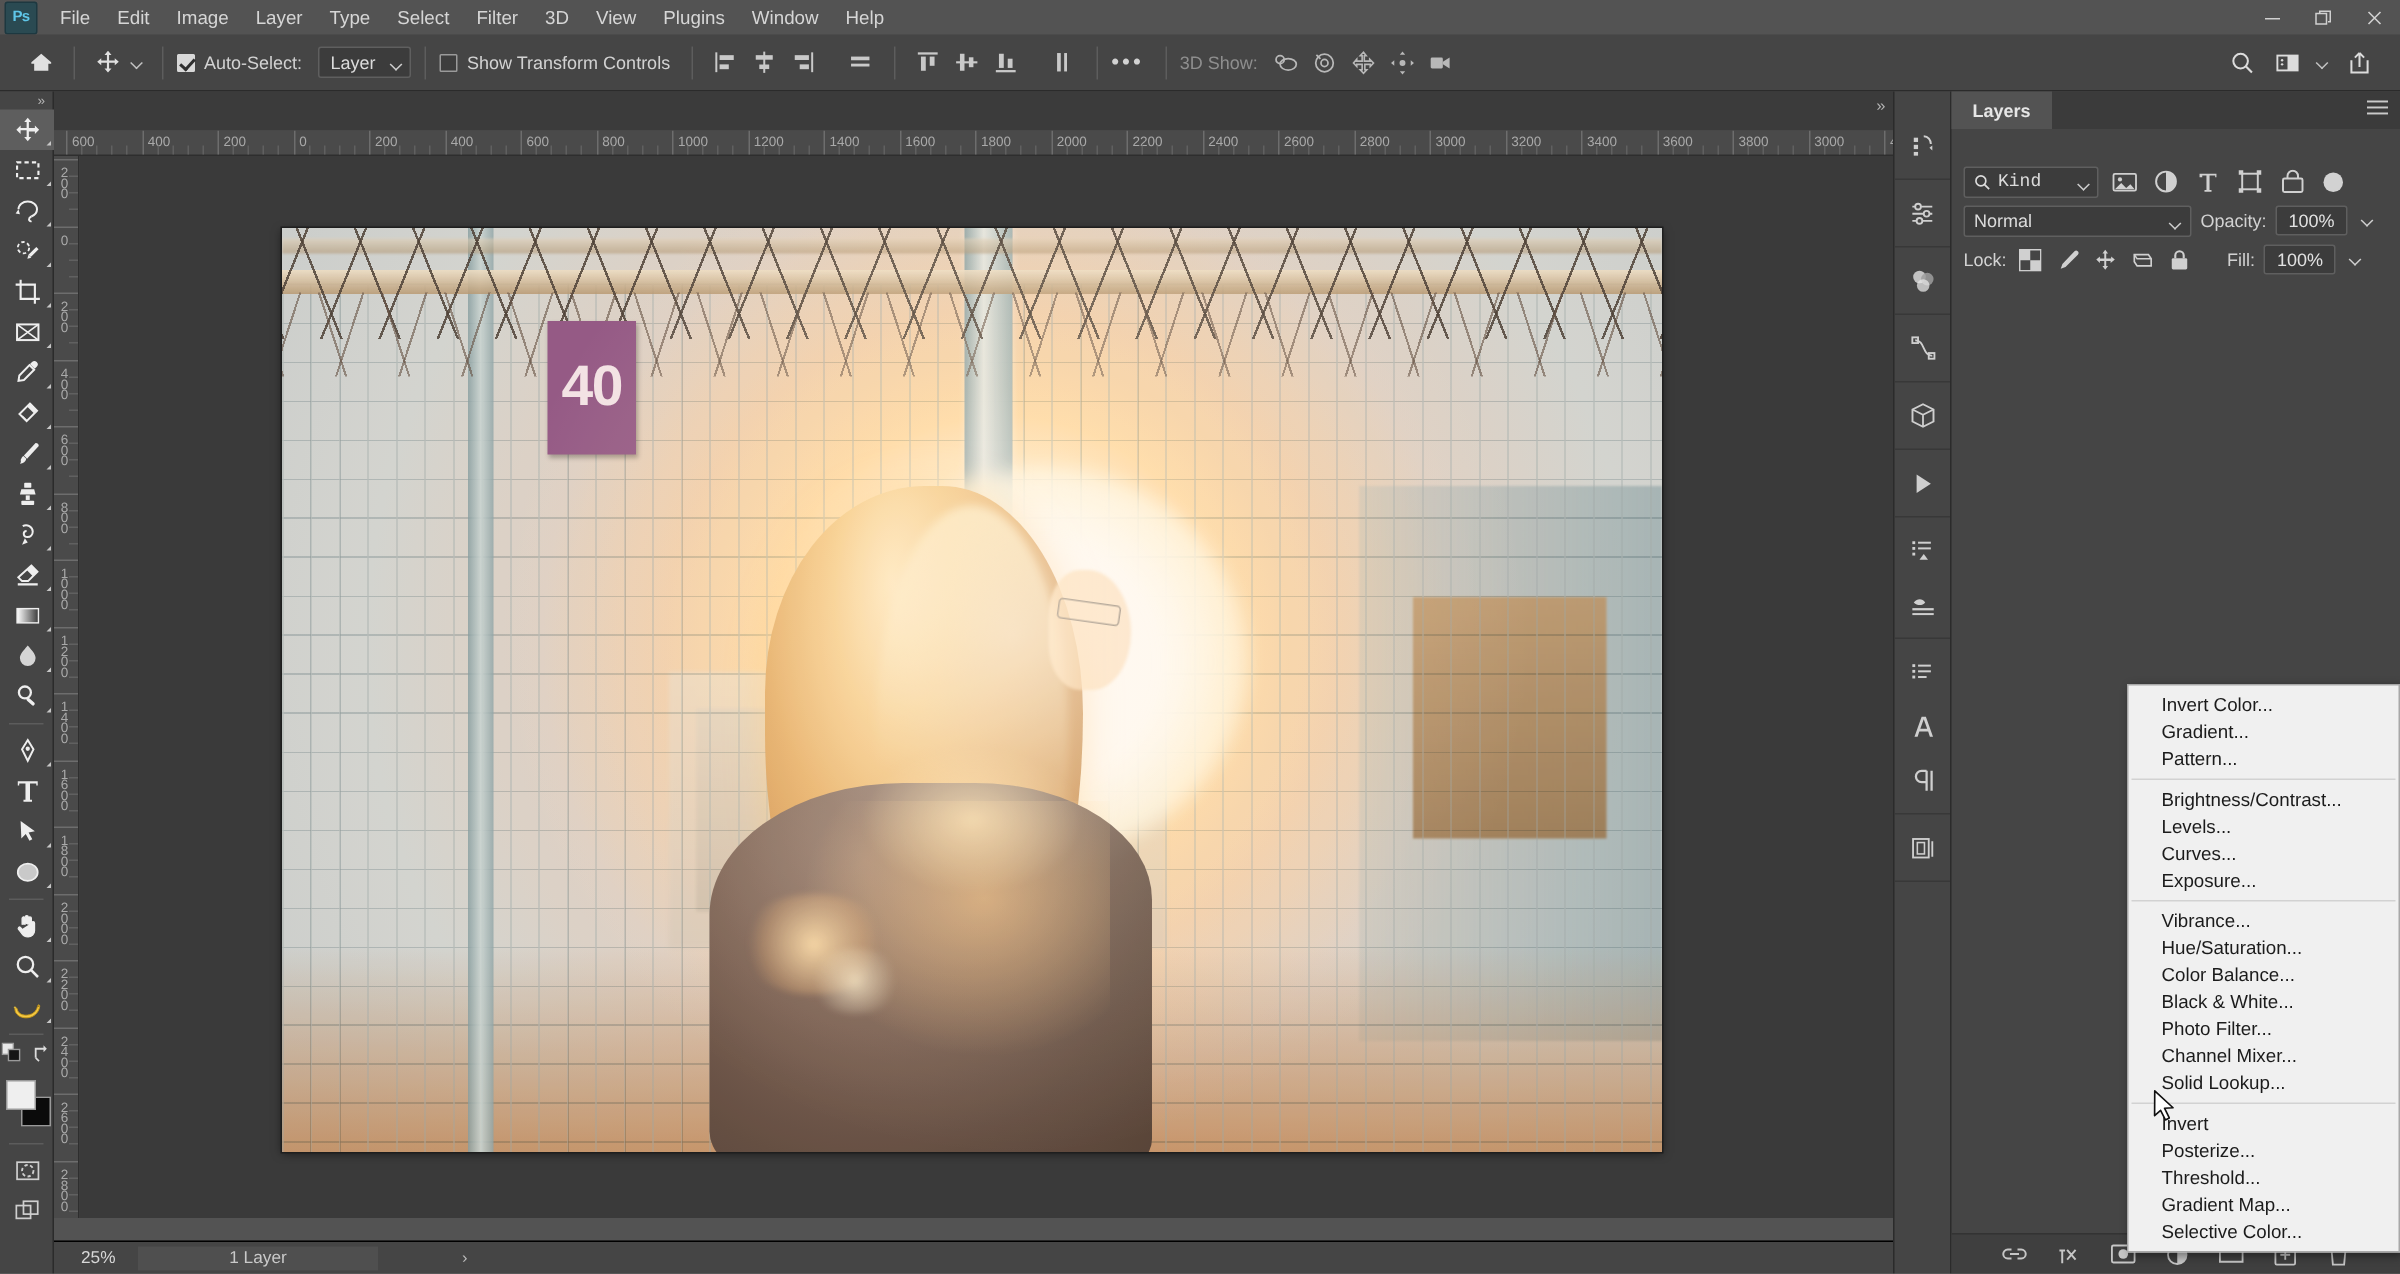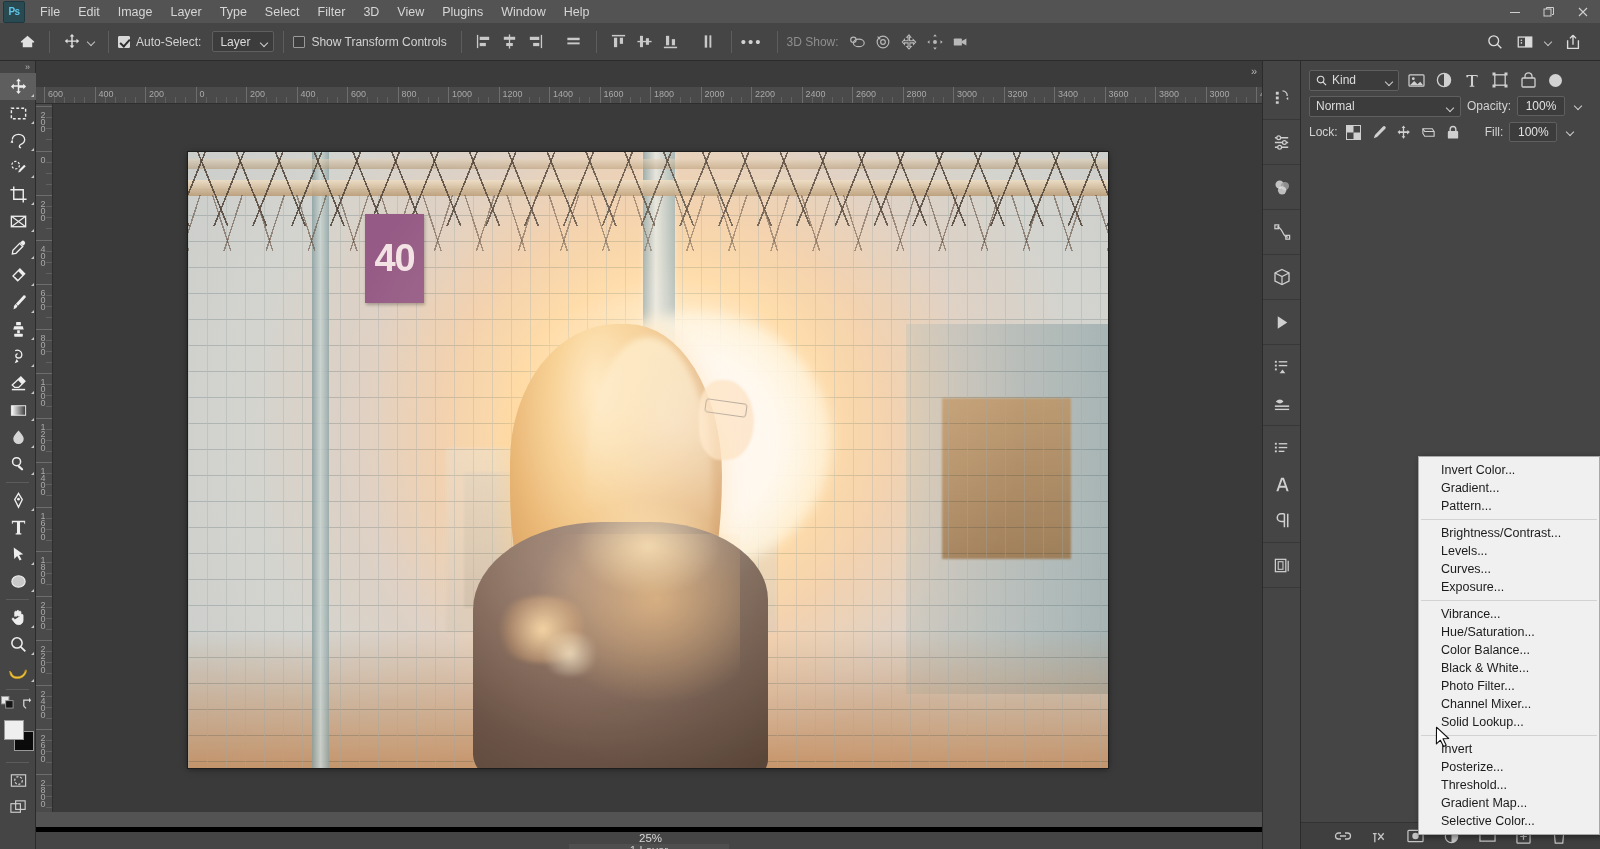--- a/index.html
+++ b/index.html
@@ -213,21 +213,21 @@
   .eye { width:22px; display:flex; align-items:center; justify-content:center; color:#e4e4e4; }
   .thumb { width:62px; height:42px; border:1px solid #b9b9b9; overflow:hidden; position:relative;
     background:#cfd9dd; }
   .layer-name { color:#e8e8e8; font-size:12.5px; }
   .panel-bottom { position:absolute; left:0; bottom:0; width:300px; height:27px; background:#3f3f3f;
     border-top:1px solid #333; display:flex; align-items:center; justify-content:center; gap:16px; }
   .pb-icon { color:#c6c6c6; display:flex; align-items:center; justify-content:center; width:20px; height:20px;}
 
   
   .statusbar { position:absolute; left:36px; bottom:0; width:1226px; height:22px; background:#454545;
-    border-top:5px solid #000000; display:flex; align-items:center;flex-direction:column; }
+    border-top:1px solid #000000; display:flex; align-items:center; }
   .zoomfield { width:56px; color:#d8d8d8; font-size:11.5px; padding-left:18px; }
   .status-doc { color:#c9c9c9; font-size:11.5px; background:#4f4f4f; height:16px; width:160px;
     display:flex; align-items:center; justify-content:center; }
   .status-arrow { color:#bdbdbd; font-size:11px; margin-left:56px; }
 
   
   .ctxmenu { position:absolute; left:1418px; top:456px; width:182px; background:#f0f0f0;
     border:1px solid #a8a8a8; box-shadow:2px 2px 6px rgba(0,0,0,.45); padding:4px 0;
     font-size:12.5px; color:#1b1b1b; z-index:50; }
   .ctxitem { padding:1.5px 10px 1.5px 22px; white-space:nowrap; line-height:15px; }
@@ -1017,22 +1017,34 @@
         <svg width="19" height="19" viewBox="0 0 20 20">
             <rect x="2.5" y="3.5" width="11" height="13" fill="none" stroke="#cfcfcf" stroke-width="1.3"></rect>
             <rect x="5.5" y="6" width="5" height="8" fill="none" stroke="#cfcfcf" stroke-width="1.1"></rect>
             <path d="M16 5v11" stroke="#cfcfcf" stroke-width="1.3"></path>
           </svg>
       </div>
     </div>
   </div>
 
   <div class="panel">
-
-    <div class="prow" style="margin-top:6px;">
+    <div class="panel-tabs">
+      <div class="panel-tab">
+        <span>Layers</span>
+      </div>
+      <div class="panel-menu">
+        <svg width="14" height="12" viewBox="0 0 14 12">
+            <rect x="0" y="1" width="14" height="1.3" fill="#cacaca"></rect>
+            <rect x="0" y="5" width="14" height="1.3" fill="#cacaca"></rect>
+            <rect x="0" y="9" width="14" height="1.3" fill="#cacaca"></rect>
+          </svg>
+      </div>
+    </div>
+
+    <div class="prow" style="margin-top:22px;font-family:Liberation Mono, monospace;">
       <div class="filterbox">
         <svg width="11" height="11" viewBox="0 0 12 12">
             <circle cx="5" cy="5" r="3.6" fill="none" stroke="#dcdcdc" stroke-width="1.2"></circle>
             <path d="M7.7 7.7L11 11" stroke="#dcdcdc" stroke-width="1.3"></path>
           </svg>
         <span>Kind</span>
       </div>
       <div class="ficon">
         <svg width="17" height="15" viewBox="0 0 18 16">
             <rect x="1" y="2" width="16" height="12" rx="1" fill="none" stroke="#d0d0d0" stroke-width="1.3"></rect>

